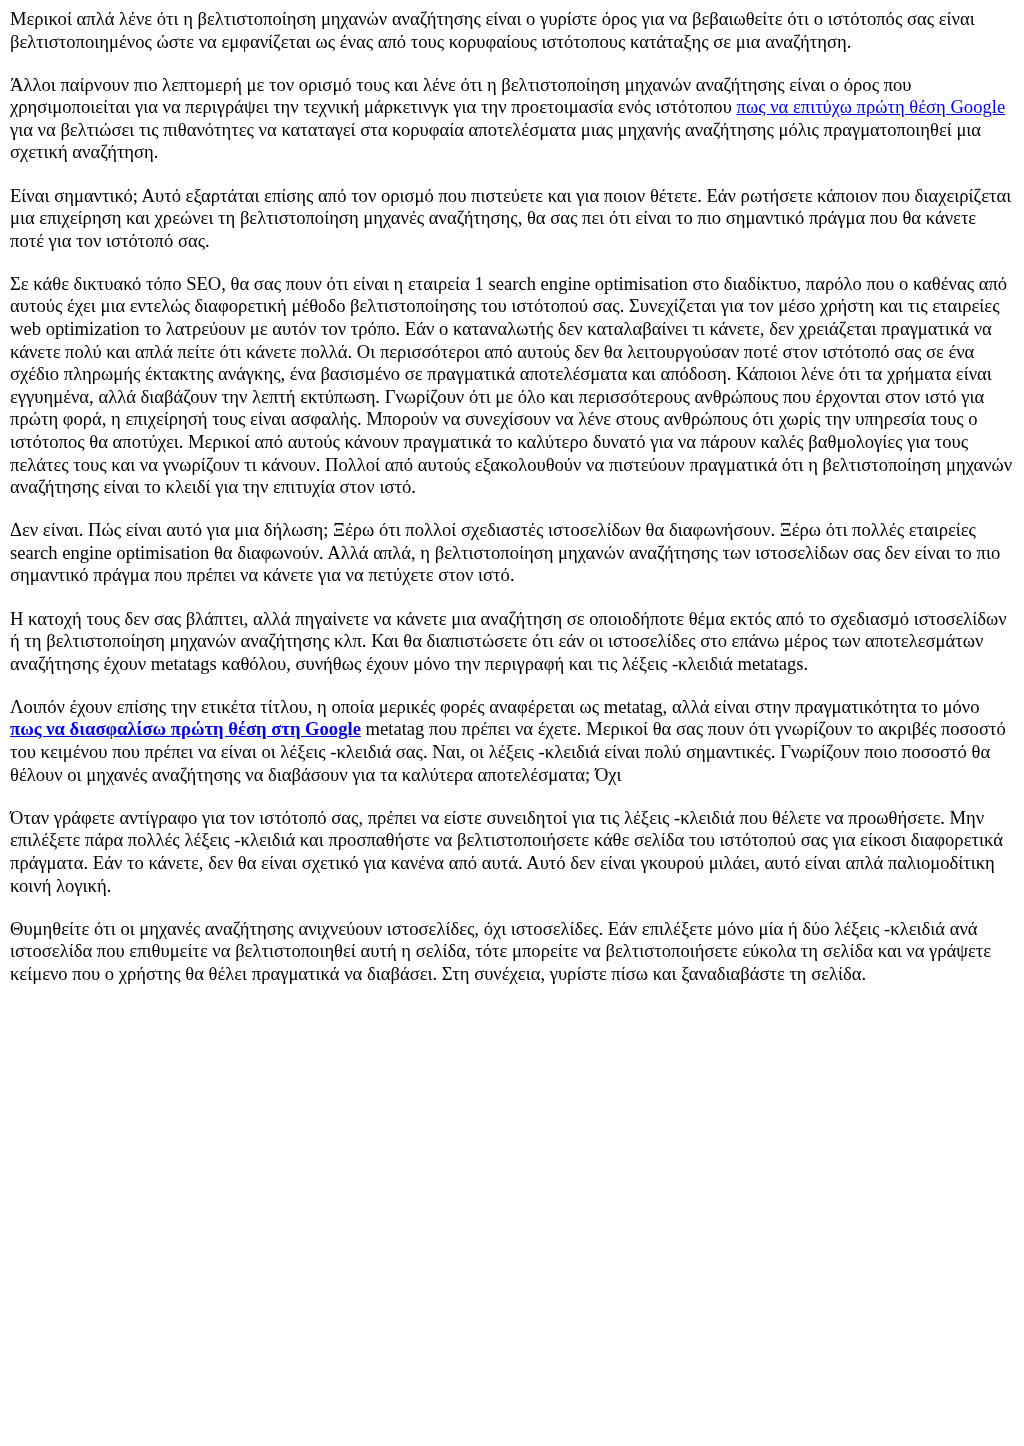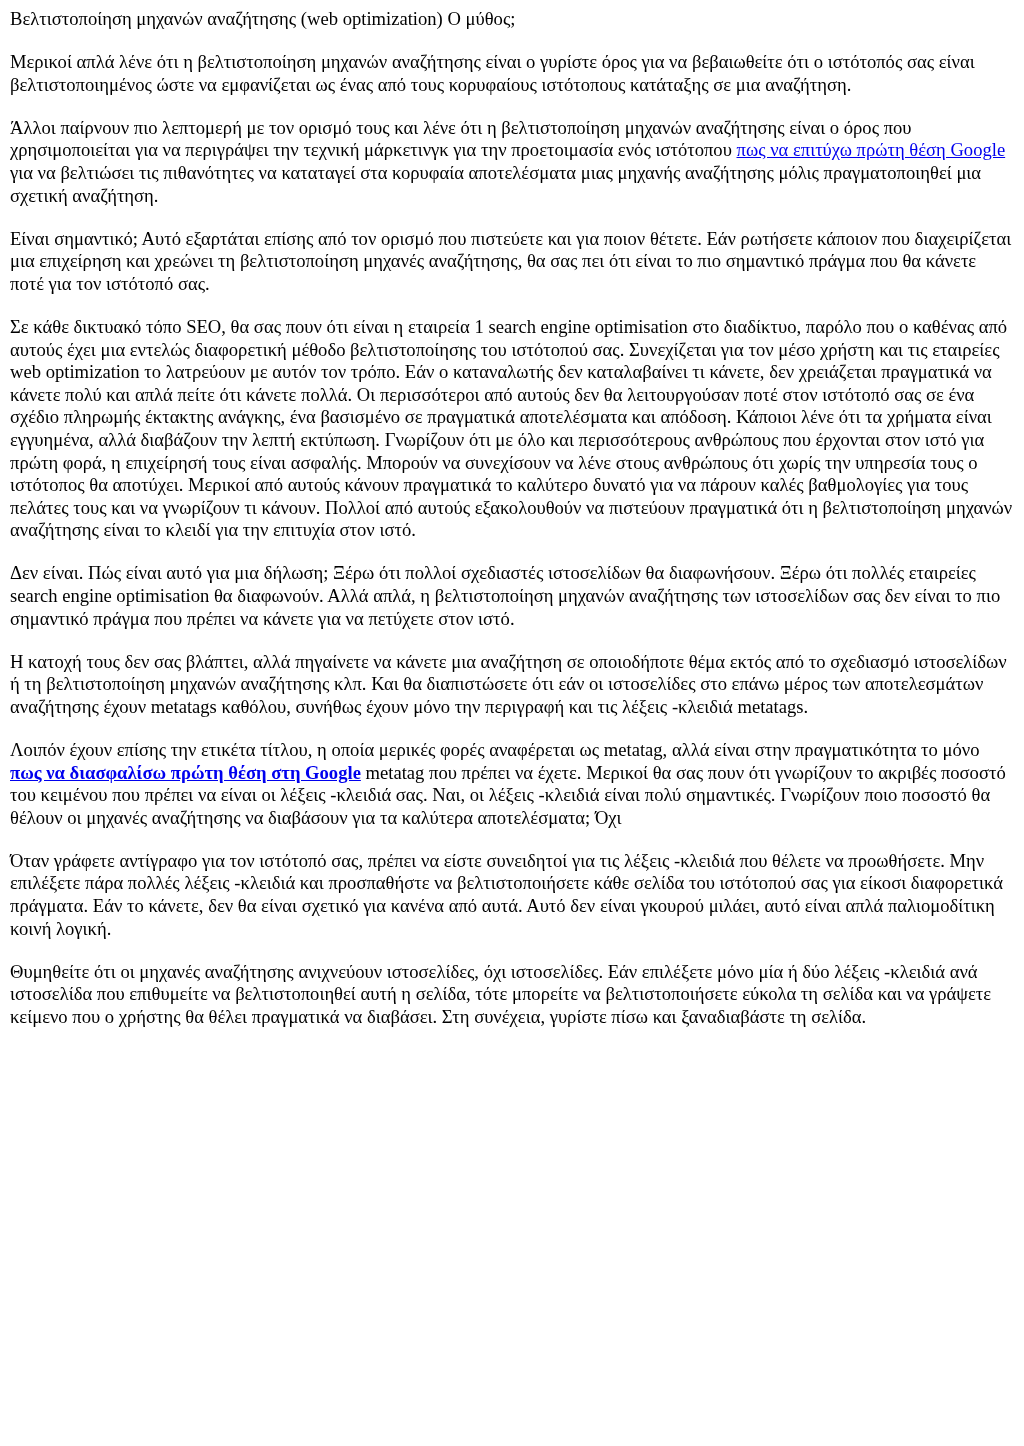--- a/index.html
+++ b/index.html
@@ -13,21 +13,20 @@
     }
     .page { padding: 8px 10px 0 10px; }
     p { margin: 0 0 20.5px 0; }
     a { color: #0000ee; text-decoration: underline; }
     a.bold { font-weight: bold; }
   </style>
 </head>
 <body>
 
 <div class="page">
-  <p>Βελτιστοποίηση μηχανών αναζήτησης (web optimization) Ο μύθος;</p>
 
   <p>Μερικοί απλά λένε ότι η βελτιστοποίηση μηχανών αναζήτησης είναι ο γυρίστε όρος για να βεβαιωθείτε ότι ο ιστότοπός σας είναι βελτιστοποιημένος ώστε να εμφανίζεται ως ένας από τους κορυφαίους ιστότοπους κατάταξης σε μια αναζήτηση.</p>
   <p><span>Άλλοι παίρνουν πιο λεπτομερή με τον ορισμό τους και λένε ότι η βελτιστοποίηση μηχανών αναζήτησης είναι ο όρος που χρησιμοποιείται για να περιγράψει την τεχνική μάρκετινγκ για την προετοιμασία ενός ιστότοπου </span><a href="#" style="color: rgb(0, 0, 238);">πως να επιτύχω πρώτη θέση Google</a><span> για να βελτιώσει τις πιθανότητες να καταταγεί στα κορυφαία αποτελέσματα μιας μηχανής αναζήτησης μόλις πραγματοποιηθεί μια σχετική αναζήτηση.</span></p>
   <p>Είναι σημαντικό; Αυτό εξαρτάται επίσης από τον ορισμό που πιστεύετε και για ποιον θέτετε. Εάν ρωτήσετε κάποιον που διαχειρίζεται μια επιχείρηση και χρεώνει τη βελτιστοποίηση μηχανές αναζήτησης, θα σας πει ότι είναι το πιο σημαντικό πράγμα που θα κάνετε ποτέ για τον ιστότοπό σας.</p>
   <p>Σε κάθε δικτυακό τόπο SEO, θα σας πουν ότι είναι η εταιρεία 1 search engine optimisation στο διαδίκτυο, παρόλο που ο καθένας από αυτούς έχει μια εντελώς διαφορετική μέθοδο βελτιστοποίησης του ιστότοπού σας. Συνεχίζεται για τον μέσο χρήστη και τις εταιρείες web optimization το λατρεύουν με αυτόν τον τρόπο. Εάν ο καταναλωτής δεν καταλαβαίνει τι κάνετε, δεν χρειάζεται πραγματικά να κάνετε πολύ και απλά πείτε ότι κάνετε πολλά. Οι περισσότεροι από αυτούς δεν θα λειτουργούσαν ποτέ στον ιστότοπό σας σε ένα σχέδιο πληρωμής έκτακτης ανάγκης, ένα βασισμένο σε πραγματικά αποτελέσματα και απόδοση. Κάποιοι λένε ότι τα χρήματα είναι εγγυημένα, αλλά διαβάζουν την λεπτή εκτύπωση. Γνωρίζουν ότι με όλο και περισσότερους ανθρώπους που έρχονται στον ιστό για πρώτη φορά, η επιχείρησή τους είναι ασφαλής. Μπορούν να συνεχίσουν να λένε στους ανθρώπους ότι χωρίς την υπηρεσία τους ο ιστότοπος θα αποτύχει. Μερικοί από αυτούς κάνουν πραγματικά το καλύτερο δυνατό για να πάρουν καλές βαθμολογίες για τους πελάτες τους και να γνωρίζουν τι κάνουν. Πολλοί από αυτούς εξακολουθούν να πιστεύουν πραγματικά ότι η βελτιστοποίηση μηχανών αναζήτησης είναι το κλειδί για την επιτυχία στον ιστό.</p>
   <p>Δεν είναι. Πώς είναι αυτό για μια δήλωση; Ξέρω ότι πολλοί σχεδιαστές ιστοσελίδων θα διαφωνήσουν. Ξέρω ότι πολλές εταιρείες search engine optimisation θα διαφωνούν. Αλλά απλά, η βελτιστοποίηση μηχανών αναζήτησης των ιστοσελίδων σας δεν είναι το πιο σημαντικό πράγμα που πρέπει να κάνετε για να πετύχετε στον ιστό.</p>
   <p>Η κατοχή τους δεν σας βλάπτει, αλλά πηγαίνετε να κάνετε μια αναζήτηση σε οποιοδήποτε θέμα εκτός από το σχεδιασμό ιστοσελίδων ή τη βελτιστοποίηση μηχανών αναζήτησης κλπ. Και θα διαπιστώσετε ότι εάν οι ιστοσελίδες στο επάνω μέρος των αποτελεσμάτων αναζήτησης έχουν metatags καθόλου, συνήθως έχουν μόνο την περιγραφή και τις λέξεις -κλειδιά metatags.</p>
   <p><span>Λοιπόν έχουν επίσης την ετικέτα τίτλου, η οποία μερικές φορές αναφέρεται ως metatag, αλλά είναι στην πραγματικότητα το μόνο </span><a href="#" class="bold" style="color: rgb(0, 0, 238);">πως να διασφαλίσω πρώτη θέση στη Google</a><span> metatag που πρέπει να έχετε. Μερικοί θα σας πουν ότι γνωρίζουν το ακριβές ποσοστό του κειμένου που πρέπει να είναι οι λέξεις -κλειδιά σας. Ναι, οι λέξεις -κλειδιά είναι πολύ σημαντικές. Γνωρίζουν ποιο ποσοστό θα θέλουν οι μηχανές αναζήτησης να διαβάσουν για τα καλύτερα αποτελέσματα; Όχι</span></p>
   <p>Όταν γράφετε αντίγραφο για τον ιστότοπό σας, πρέπει να είστε συνειδητοί για τις λέξεις -κλειδιά που θέλετε να προωθήσετε. Μην επιλέξετε πάρα πολλές λέξεις -κλειδιά και προσπαθήστε να βελτιστοποιήσετε κάθε σελίδα του ιστότοπού σας για είκοσι διαφορετικά πράγματα. Εάν το κάνετε, δεν θα είναι σχετικό για κανένα από αυτά. Αυτό δεν είναι γκουρού μιλάει, αυτό είναι απλά παλιομοδίτικη κοινή λογική.</p>
   <p>Θυμηθείτε ότι οι μηχανές αναζήτησης ανιχνεύουν ιστοσελίδες, όχι ιστοσελίδες. Εάν επιλέξετε μόνο μία ή δύο λέξεις -κλειδιά ανά ιστοσελίδα που επιθυμείτε να βελτιστοποιηθεί αυτή η σελίδα, τότε μπορείτε να βελτιστοποιήσετε εύκολα τη σελίδα και να γράψετε κείμενο που ο χρήστης θα θέλει πραγματικά να διαβάσει. Στη συνέχεια, γυρίστε πίσω και ξαναδιαβάστε τη σελίδα.</p>

